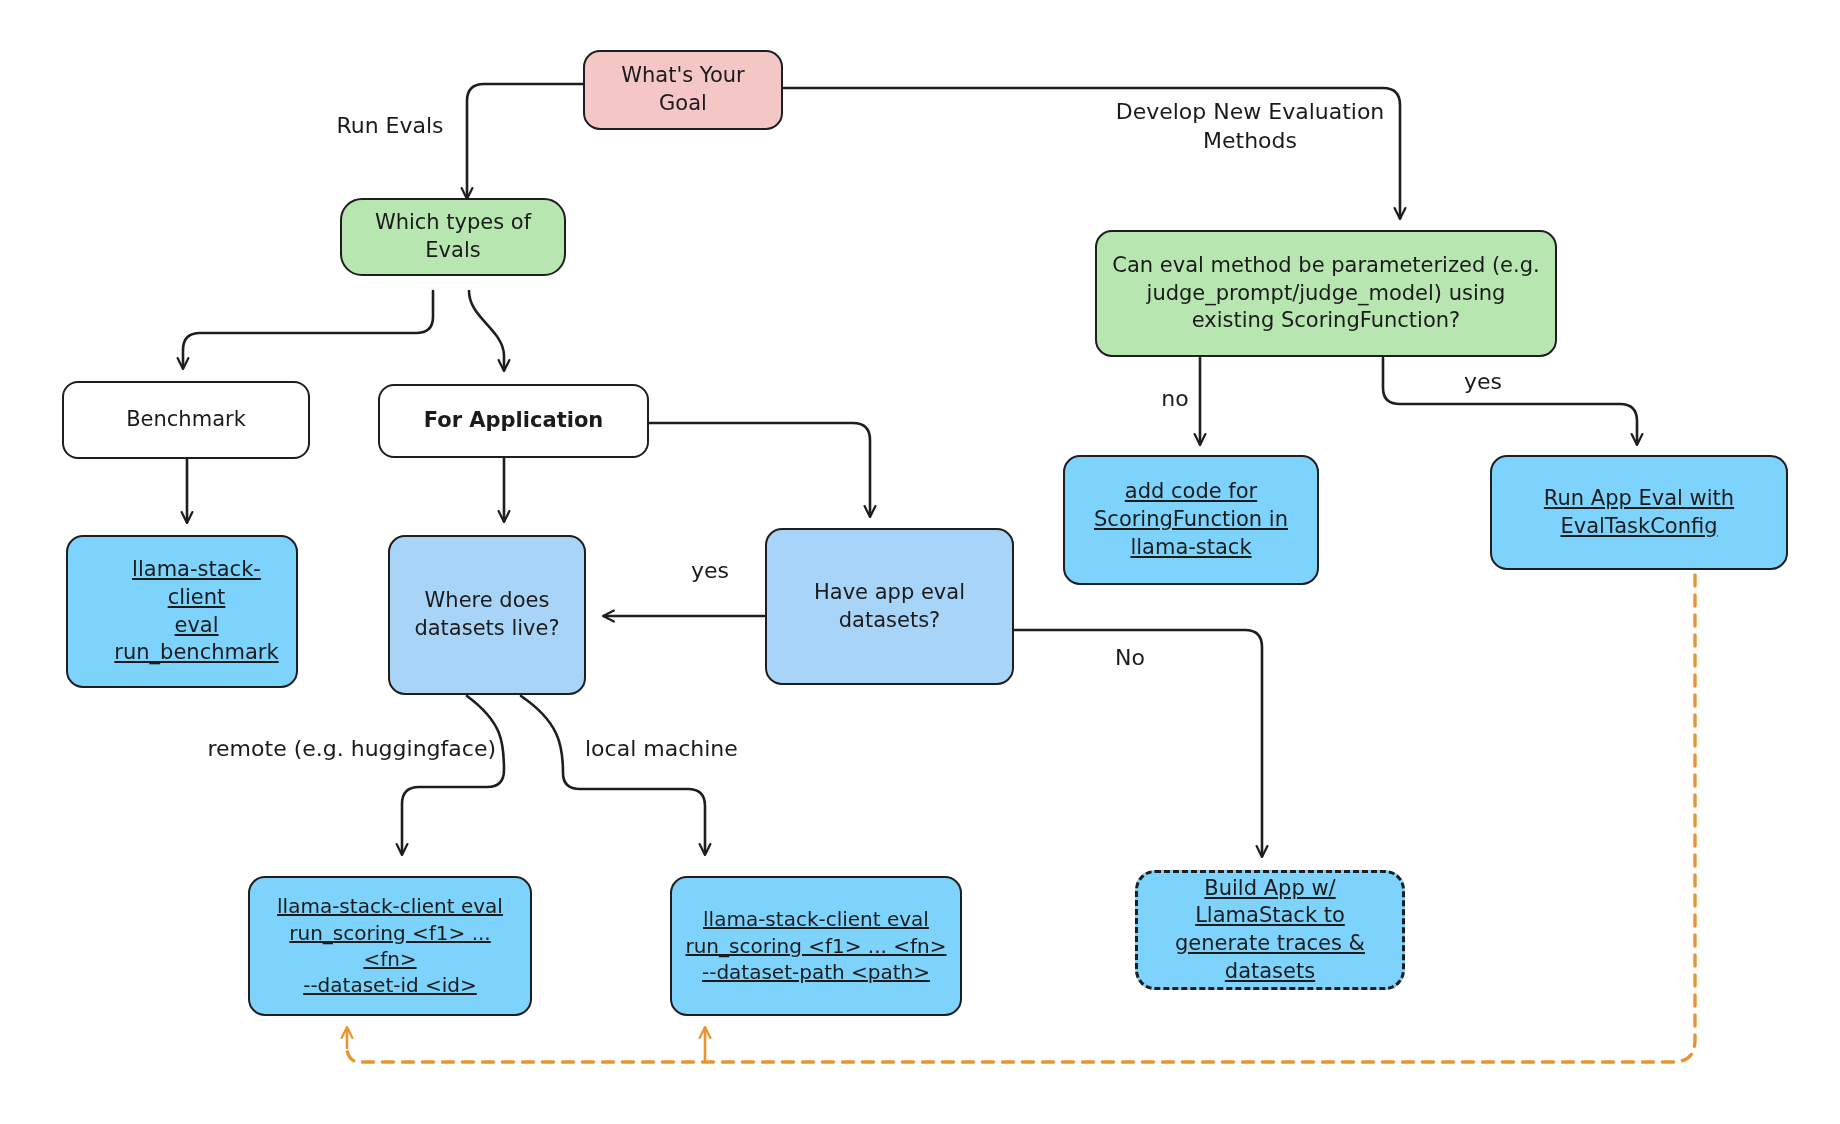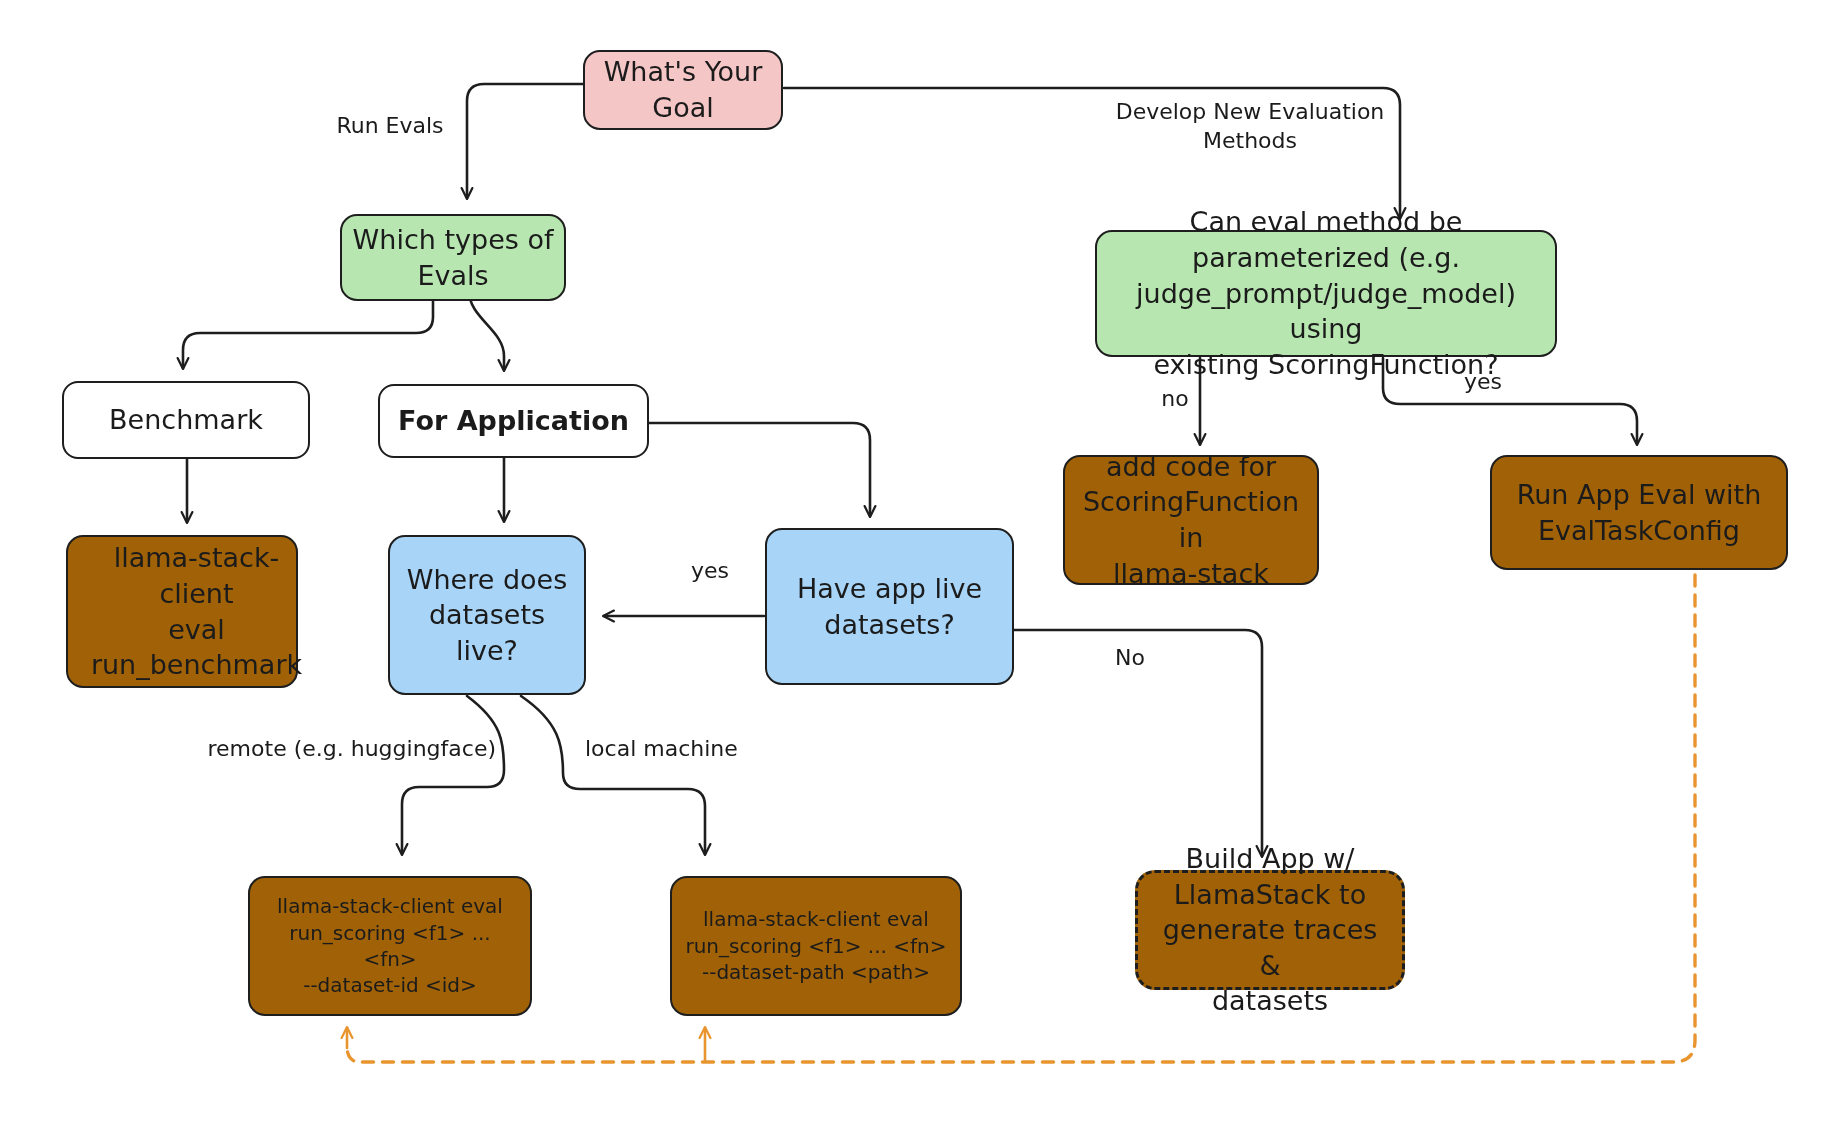--- a/index.html
+++ b/index.html
@@ -11,30 +11,30 @@
     color:#1b1b1b;
     overflow:hidden;
   }
   #edges{position:absolute;left:0;top:0;width:1840px;height:1124px;}
   .node{
     position:absolute;
     display:flex;align-items:center;justify-content:center;
     text-align:center;
     border:2.6px solid #1e1e1e;
     border-radius:17px;
-    font-size:27px;line-height:1.32;
+    font-size:21px;line-height:1.32;
     white-space:pre-line;
     box-sizing:border-box;
     padding:6px 10px;
     color:#1b1b1b;
   }
   .fill-pink{background:#f5c6c6;}
   .fill-green{background:#b7e6b0;}
   .fill-blue{background:#a7d4f7;}
-  .fill-yellow{background:#a16207;}
+  .fill-yellow{background:#7dd3fc;text-decoration:underline;}
   .fill-white{background:#ffffff;border-radius:16px;}
   .node.dashed{border:3px dashed #1e1e1e;border-radius:20px;}
   .small-font{font-size:20px;}
   .elabel{
     position:absolute;
     font-size:22px;line-height:1.3;
     text-align:center;white-space:pre-line;
     color:#1b1b1b;
   }
   .right-align{text-align:right;}
@@ -74,34 +74,34 @@
     <g fill="none" stroke="#e8952f" stroke-linecap="round">
       <path stroke-width="3.4" stroke-dasharray="11 9" d="M 1695 575 V 1040 Q 1695 1062 1673 1062 H 360 Q 347 1062 347 1046"></path>
       <path stroke-width="2.6" d="M 347 1048 V 1028" marker-end="url(#ah-orange)"></path>
       <path stroke-width="2.6" d="M 705 1060 V 1028" marker-end="url(#ah-orange)"></path>
     </g>
   </svg>
 
   <div class="node fill-pink" style="left:583px;top:50px;width:200px;height:80px;">What's Your
 Goal</div>
 
-  <div class="node fill-green" style="left:340px;top:214px;width:226px;height:87px;">Which types of
+  <div class="node fill-green" style="left:340px;top:198px;width:226px;height:78px;border-radius:22px;">Which types of
 Evals</div>
 
   <div class="node fill-white" style="left:62px;top:381px;width:248px;height:78px;">Benchmark</div>
 
   <div class="node fill-white" style="left:378px;top:384px;width:271px;height:74px;font-weight:bold;">For Application</div>
 
   <div class="node fill-yellow" style="left:66px;top:535px;width:232px;height:153px;padding-left:39px;">llama-stack-client
 eval run_benchmark</div>
 
   <div class="node fill-blue" style="left:388px;top:535px;width:198px;height:160px;">Where does
 datasets live?</div>
 
-  <div class="node fill-blue" style="left:765px;top:528px;width:249px;height:157px;">Have app live
+  <div class="node fill-blue" style="left:765px;top:528px;width:249px;height:157px;">Have app eval
 datasets?</div>
 
   <div class="node fill-green" style="left:1095px;top:230px;width:462px;height:127px;">Can eval method be parameterized (e.g.
 judge_prompt/judge_model) using
 existing ScoringFunction?</div>
 
   <div class="node fill-yellow" style="left:1063px;top:455px;width:256px;height:130px;">add code for
 ScoringFunction in
 llama-stack</div>
 

